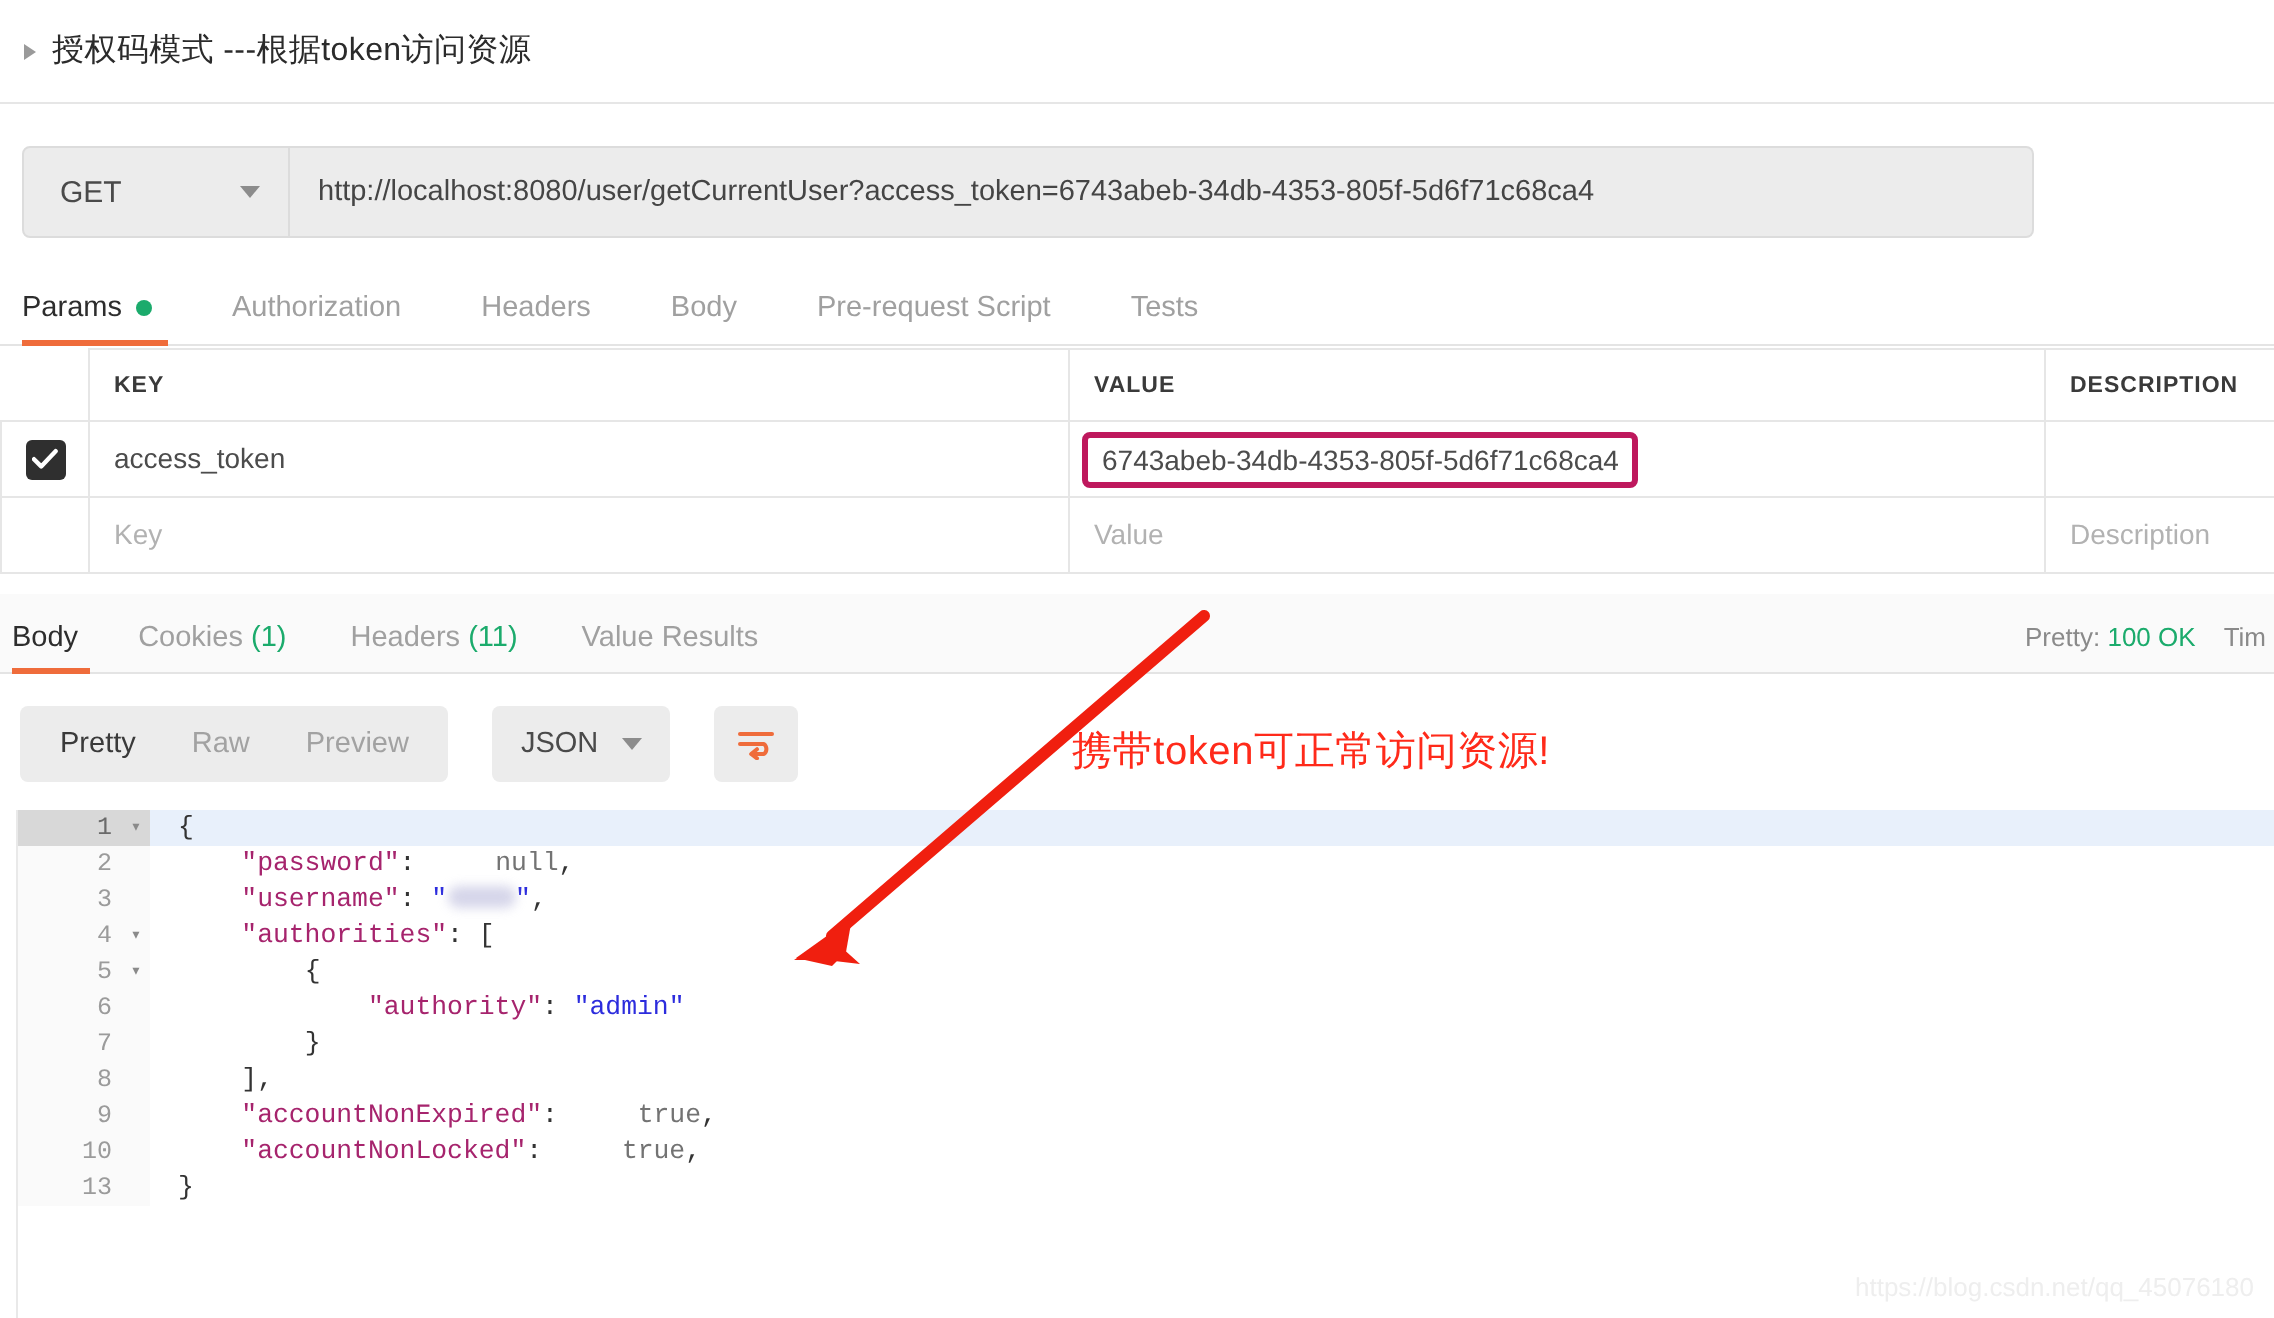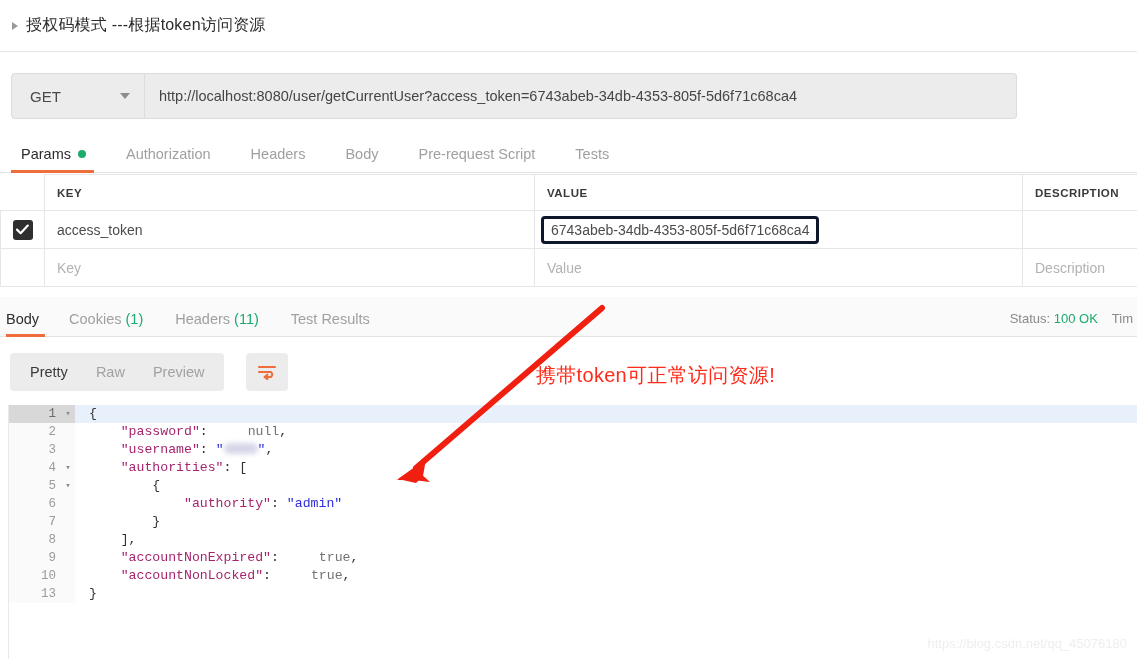--- a/index.html
+++ b/index.html
@@ -74,21 +74,21 @@
     border-bottom: 1px solid #e4e4e4;
     background: #fff;
   }
   .req-tab {
     position: relative;
     padding: 0 20px 10px 20px;
     font-size: 14.5px; color: #a0a0a0;
     cursor: pointer; white-space: nowrap;
     display: flex; align-items: center; gap: 7px;
   }
-  .req-tab:first-child { padding-left: 21px; }
+  .req-tab:first-child { padding-left: 11px; }
   .req-tab.active { color: #2d2d2d; }
   .req-tab.active::after {
     content: ""; position: absolute; left: 0; right: 12px; bottom: -1px;
     height: 3px; background: #ef6c3b;
   }
   .req-tab:first-child.active::after { left: 11px; right: 12px; }
   .green-dot { width: 8px; height: 8px; border-radius: 50%; background: #1bab6c; display:inline-block; }
 
   
   .params-table {
@@ -118,21 +118,21 @@
   .cell-ph { font-size: 14px; color: #b2b2b2; }
   .chk {
     width: 20px; height: 20px; border-radius: 3px; background: #2f2f2f;
     display: flex; align-items: center; justify-content: center;
     margin: 0 auto; cursor: pointer;
   }
   .chk svg { display:block; }
   td.check-cell { padding: 0; }
   .hl-value-box {
     display: inline-block;
-    border: 3px solid #0f172a;
+    border: 3px solid #be185d;
     border-radius: 4px;
     padding: 3px 7px;
     font-size: 14px; color: #4c4c4c;
     background: #fff;
     margin-left: -6px;
   }
 
   
   .resp-tabs {
     position: absolute; left: 0; top: 297px; width: 1137px; height: 40px;
@@ -313,36 +313,40 @@
   <div class="resp-tabs">
     <div class="resp-tab active">Body</div>
     <div class="resp-tab">
       <span>Cookies</span>
       <span class="count-green">(1)</span>
     </div>
     <div class="resp-tab">
       <span>Headers</span>
       <span class="count-green">(11)</span>
     </div>
-    <div class="resp-tab">Test Results</div>
+    <div class="resp-tab">Value Results</div>
 
     <div class="status-area">
       <span>
-        <span>Status:</span>
+        <span>Pretty:</span>
         <span class="status-ok">100 OK</span>
       </span>
       <span>Tim</span>
     </div>
   </div>
 
   <div class="fmt-bar">
     <div class="seg-group">
       <div class="seg active">Pretty</div>
       <div class="seg">Raw</div>
       <div class="seg">Preview</div>
+    </div>
+    <div class="type-group">
+      <span class="type-label">JSON</span>
+      <span class="caret-down"></span>
     </div>
     <div class="wrap-btn">
       <svg width="20" height="16" viewBox="0 0 20 16" aria-hidden="true">
         <line x1="2" y1="3" x2="18" y2="3" stroke="#ef6c3b" stroke-width="2" stroke-linecap="round"></line>
         <path d="M2 8 H14 a3.2 3.2 0 0 1 0 5 H8" fill="none" stroke="#ef6c3b" stroke-width="2" stroke-linecap="round" stroke-linejoin="round"></path>
         <path d="M10.5 10.6 L7.6 13 L10.5 15.2" fill="none" stroke="#ef6c3b" stroke-width="2" stroke-linecap="round" stroke-linejoin="round"></path>
       </svg>
     </div>
   </div>
 

